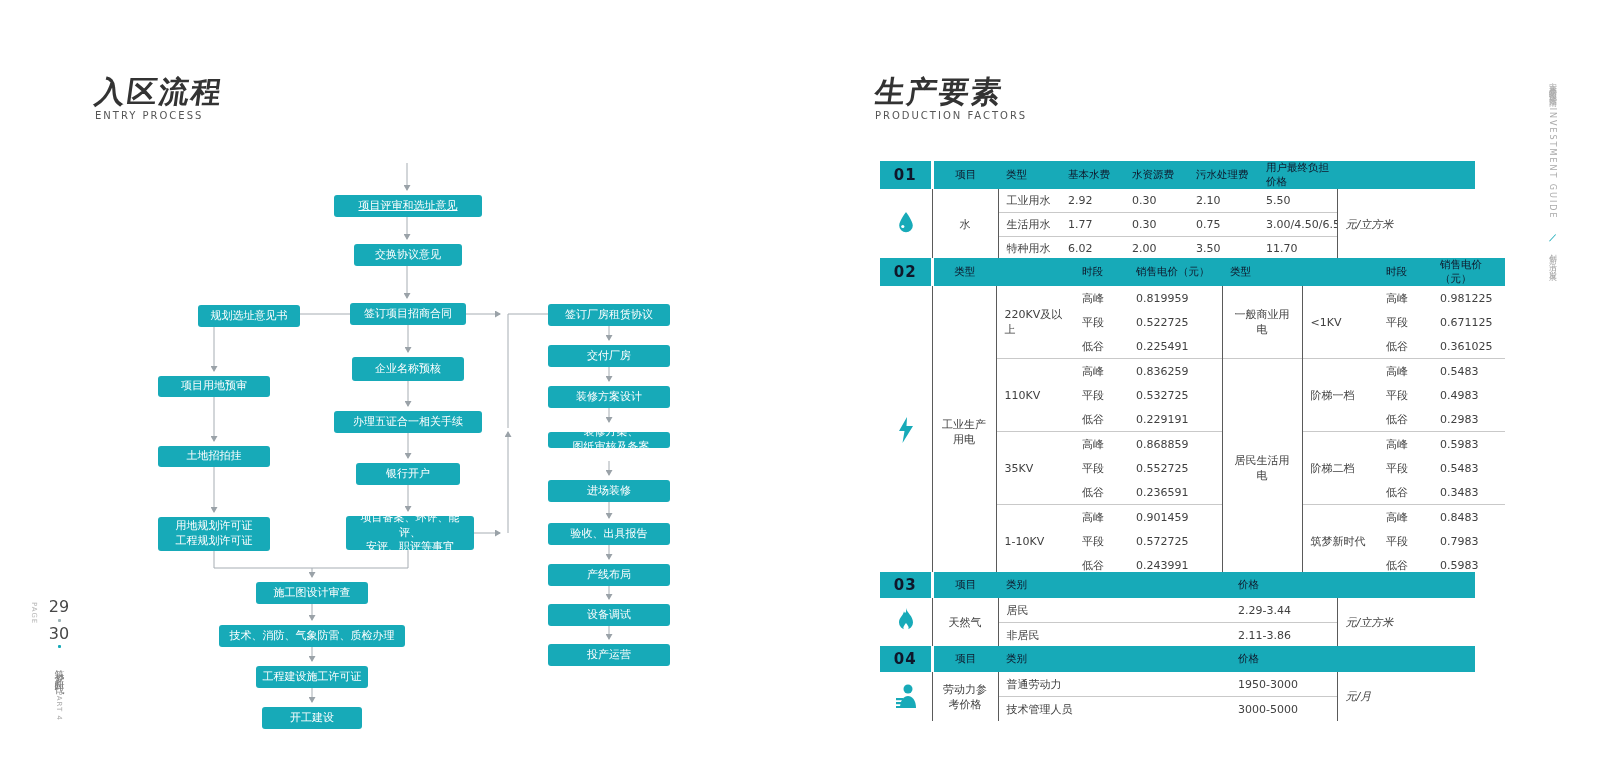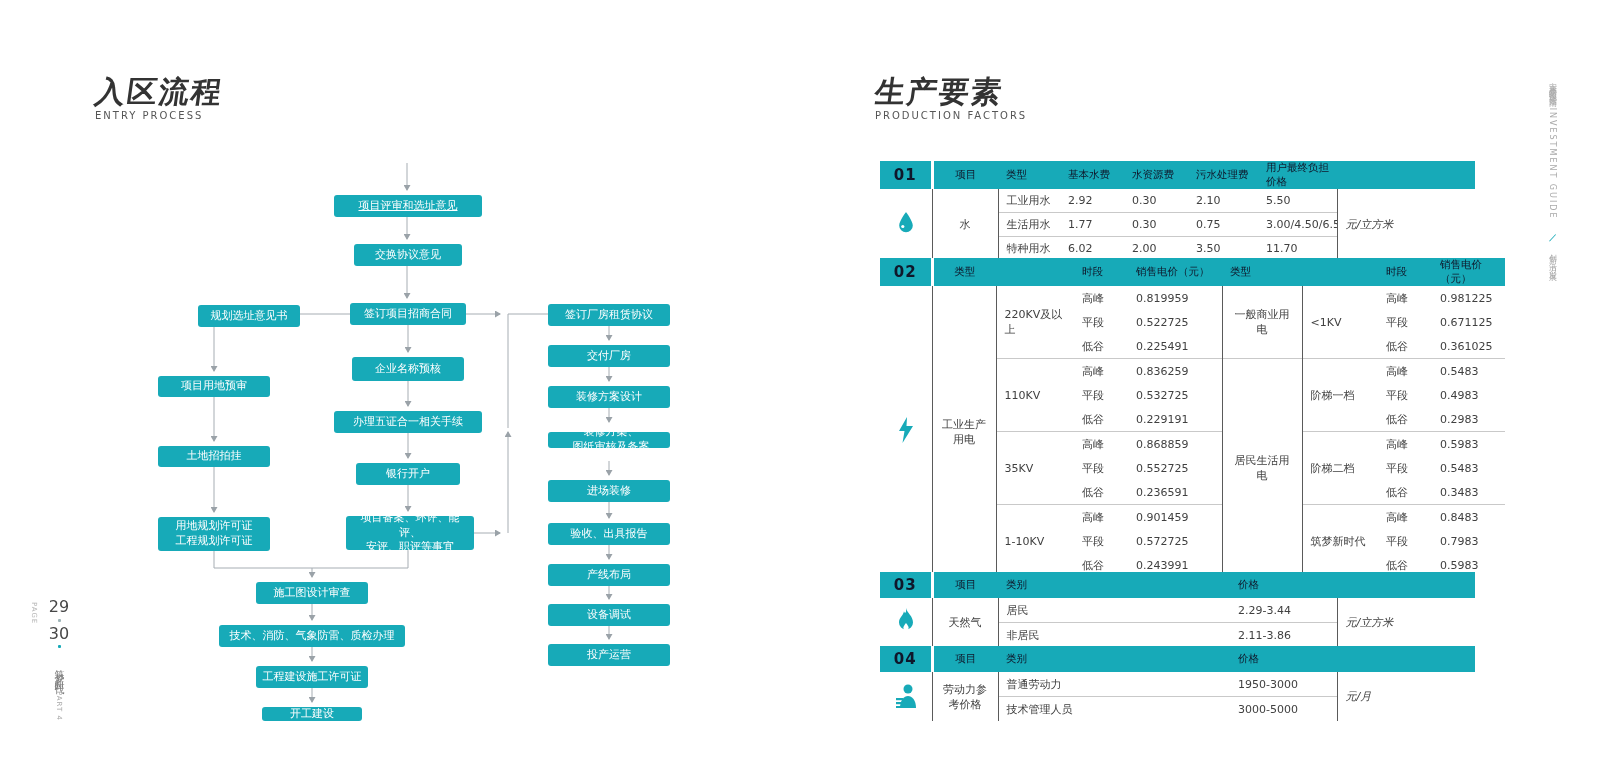--- a/index.html
+++ b/index.html
@@ -128,21 +128,21 @@
   <div class="box" style="left:548px;top:432px;width:122px;height:16px;padding-left:8px;">装修方案、
 图纸审核及备案</div>
   <div class="box" style="left:548px;top:480px;width:122px;height:22px;">进场装修</div>
   <div class="box" style="left:548px;top:523px;width:122px;height:22px;">验收、出具报告</div>
   <div class="box" style="left:548px;top:564px;width:122px;height:22px;">产线布局</div>
   <div class="box" style="left:548px;top:604px;width:122px;height:22px;">设备调试</div>
   <div class="box" style="left:548px;top:644px;width:122px;height:22px;">投产运营</div>
   <div class="box" style="left:256px;top:582px;width:112px;height:22px;">施工图设计审查</div>
   <div class="box" style="left:219px;top:625px;width:186px;height:22px;">技术、消防、气象防雷、质检办理</div>
   <div class="box" style="left:256px;top:666px;width:112px;height:22px;">工程建设施工许可证</div>
-  <div class="box" style="left:262px;top:707px;width:100px;height:14px;">开工建设</div>
+  <div class="box" style="left:262px;top:707px;width:100px;height:22px;">开工建设</div>
 </div>
 
 <div class="page-title" style="left:875px;top:72px;">生产要素</div>
 <div class="page-subtitle" style="left:875px;top:110px;">PRODUCTION FACTORS</div>
 
 <div class="edge-text">
   <span>安康高新区投资指南</span>&nbsp;&nbsp;
   <span>INVESTMENT GUIDE</span>&nbsp;
   <span class="sl">／</span>&nbsp;
   <span>创新 活力 发展</span>

